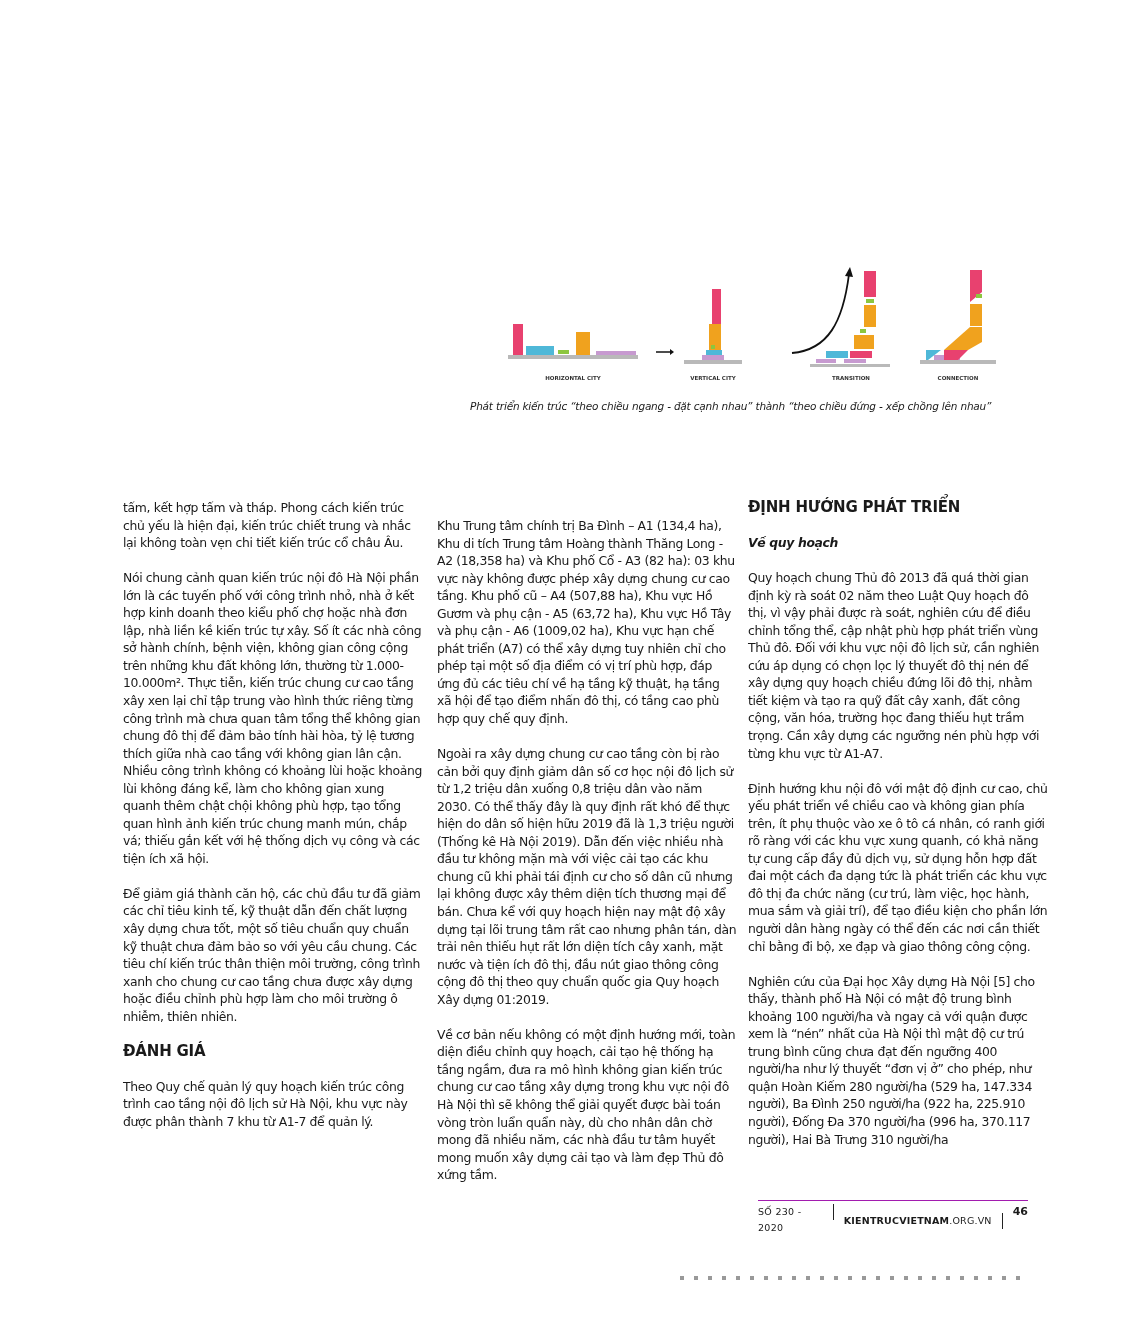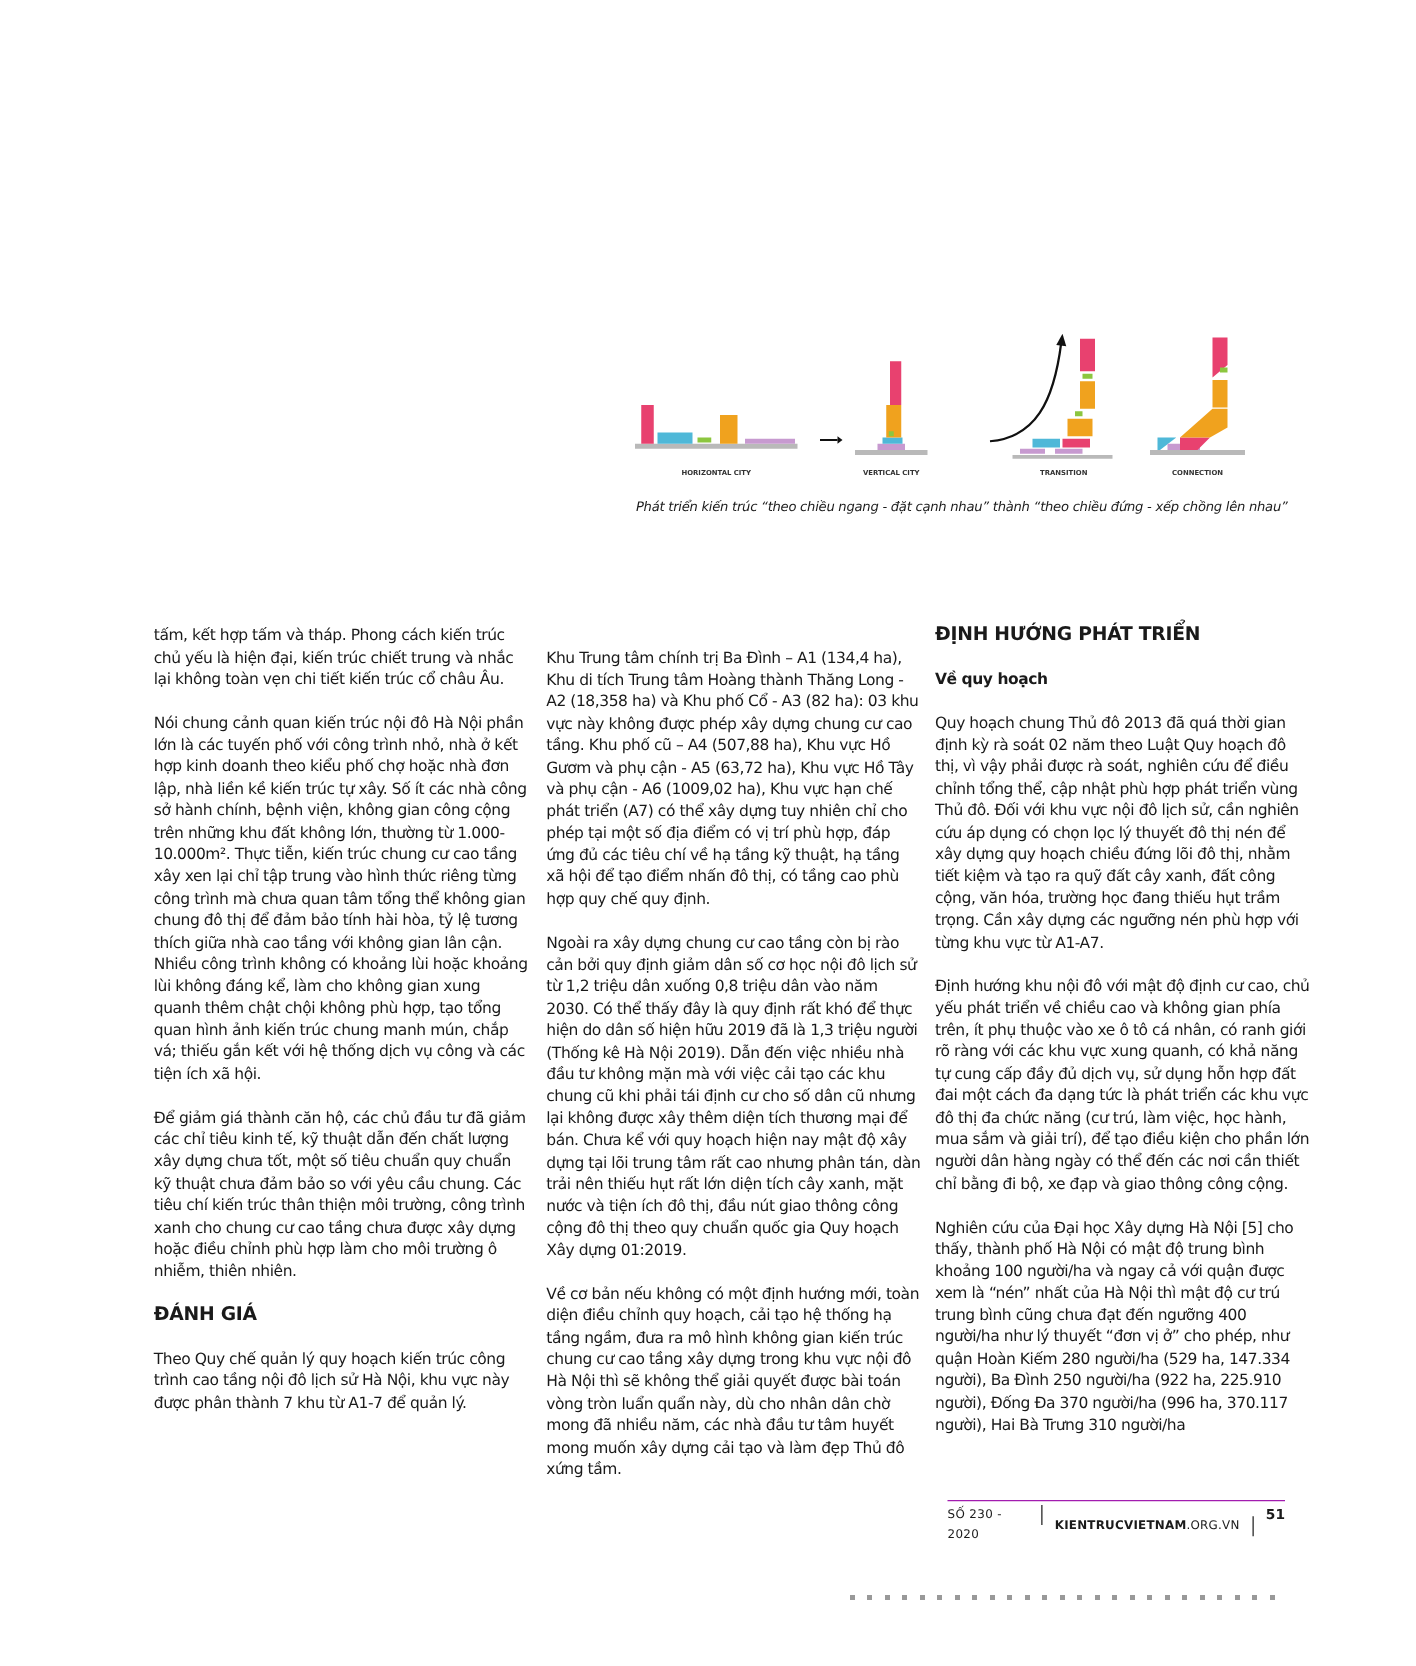--- a/index.html
+++ b/index.html
@@ -1,29 +1,29 @@
 <!DOCTYPE html>
 <html><head>
 <meta charset="utf-8">
 <style>
   html, body { margin: 0; padding: 0; background: #ffffff; }
   body { width: 1133px; height: 1333px; position: relative; overflow: hidden;
          font-family: "DejaVu Sans", "Liberation Sans", sans-serif; color: #1a1a1a; }
   .figure { position: absolute; left: 488px; top: 262px; width: 552px; height: 125px; }
   .figure svg { width: 552px; height: 125px; display: block; }
-  .caption { position: absolute; left: 470px; top: 398px; width: 560px; text-align: right;
+  .caption { position: absolute; left: 470px; top: 398px; width: 560px; 
              font-size: 10.5px; font-style: italic; line-height: 17px; color: #1a1a1a; letter-spacing: -0.2px; }
   .col { position: absolute; top: 500px; width: 300px; font-size: 12.4px; line-height: 17.55px;
          letter-spacing: -0.35px; }
   .col p { margin: 0 0 17.5px 0; }
   .col1 { left: 123px; top: 499px; }
   .col2 { left: 437px; top: 517px; }
   .col3 { left: 748px; top: 499px; }
   .heading { font-weight: bold; font-size: 15px; margin: 0 0 17.5px 0; letter-spacing: -0.2px; }
-  .subheading { font-weight: bold; font-size: 12.4px; margin: 0 0 17.5px 0; }
+  .subheading { font-weight: bold; font-style: italic; font-size: 12.4px; margin: 0 0 17.5px 0; }
   .footer { position: absolute; left: 758px; top: 1200px; width: 270px; height: 22px;
             border-top: 1px solid #a21caf; display: flex; align-items: center; font-size: 9.5px; }
   .footer .issue { padding-right: 8px; border-right: 1px solid #222; height: 16px; line-height: 16px; letter-spacing: 0.3px; }
   .footer .site { padding: 0 10px; border-right: 1px solid #222; height: 16px; line-height: 16px; font-weight: bold; letter-spacing: 0.2px; margin-top: 17px; }
   .footer .site .dom { font-weight: normal; }
   .footer .page { padding-left: 10px; font-weight: bold; font-size: 11px; height: 16px; line-height: 16px; }
   .bleed { position: absolute; left: 680px; top: 1276px; width: 340px; height: 4px;
            background: repeating-linear-gradient(90deg, #555 0 4px, transparent 4px 14px); opacity: 0.6; }
 </style>
 </head>
@@ -106,16 +106,16 @@
   <div class="heading">ĐỊNH HƯỚNG PHÁT TRIỂN</div>
   <div class="subheading">Về quy hoạch</div>
   <p>Quy hoạch chung Thủ đô 2013 đã quá thời gian định kỳ rà soát 02 năm theo Luật Quy hoạch đô thị, vì vậy phải được rà soát, nghiên cứu để điều chỉnh tổng thể, cập nhật phù hợp phát triển vùng Thủ đô. Đối với khu vực nội đô lịch sử, cần nghiên cứu áp dụng có chọn lọc lý thuyết đô thị nén để xây dựng quy hoạch chiều đứng lõi đô thị, nhằm tiết kiệm và tạo ra quỹ đất cây xanh, đất công cộng, văn hóa, trường học đang thiếu hụt trầm trọng. Cần xây dựng các ngưỡng nén phù hợp với từng khu vực từ A1-A7.</p>
   <p>Định hướng khu nội đô với mật độ định cư cao, chủ yếu phát triển về chiều cao và không gian phía trên, ít phụ thuộc vào xe ô tô cá nhân, có ranh giới rõ ràng với các khu vực xung quanh, có khả năng tự cung cấp đầy đủ dịch vụ, sử dụng hỗn hợp đất đai một cách đa dạng tức là phát triển các khu vực đô thị đa chức năng (cư trú, làm việc, học hành, mua sắm và giải trí), để tạo điều kiện cho phần lớn người dân hàng ngày có thể đến các nơi cần thiết chỉ bằng đi bộ, xe đạp và giao thông công cộng.</p>
   <p>Nghiên cứu của Đại học Xây dựng Hà Nội [5] cho thấy, thành phố Hà Nội có mật độ trung bình khoảng 100 người/ha và ngay cả với quận được xem là “nén” nhất của Hà Nội thì mật độ cư trú trung bình cũng chưa đạt đến ngưỡng 400 người/ha như lý thuyết “đơn vị ở” cho phép, như quận Hoàn Kiếm 280 người/ha (529 ha, 147.334 người), Ba Đình 250 người/ha (922 ha, 225.910 người), Đống Đa 370 người/ha (996 ha, 370.117 người), Hai Bà Trưng 310 người/ha</p>
 </div>
 
 <div class="footer">
   <span class="issue">SỐ 230 - 2020</span>
   <span class="site"><span>KIENTRUCVIETNAM</span><span class="dom">.ORG.VN</span></span>
-  <span class="page">51</span>
+  <span class="page">46</span>
 </div>
 
 <div class="bleed"></div>
 
 </body></html>

